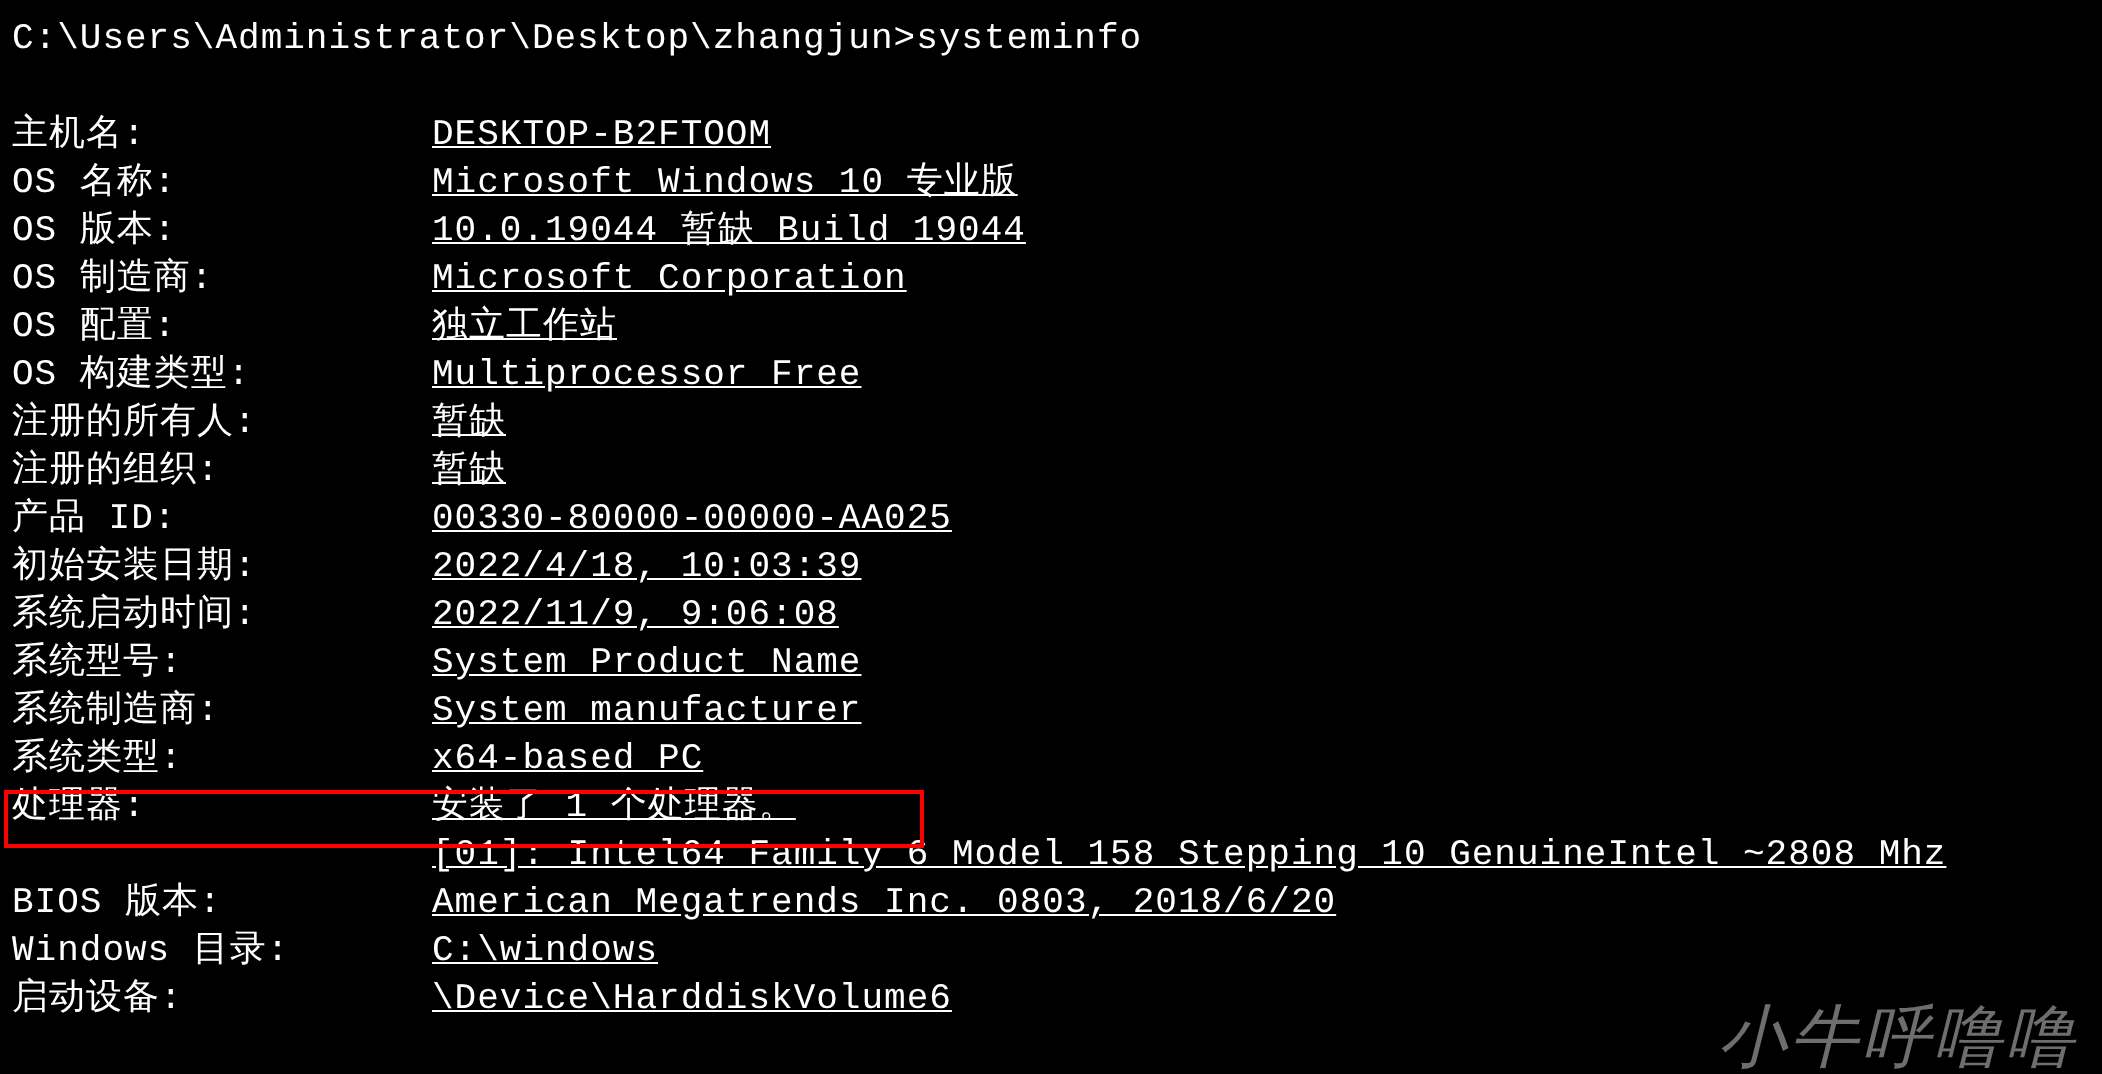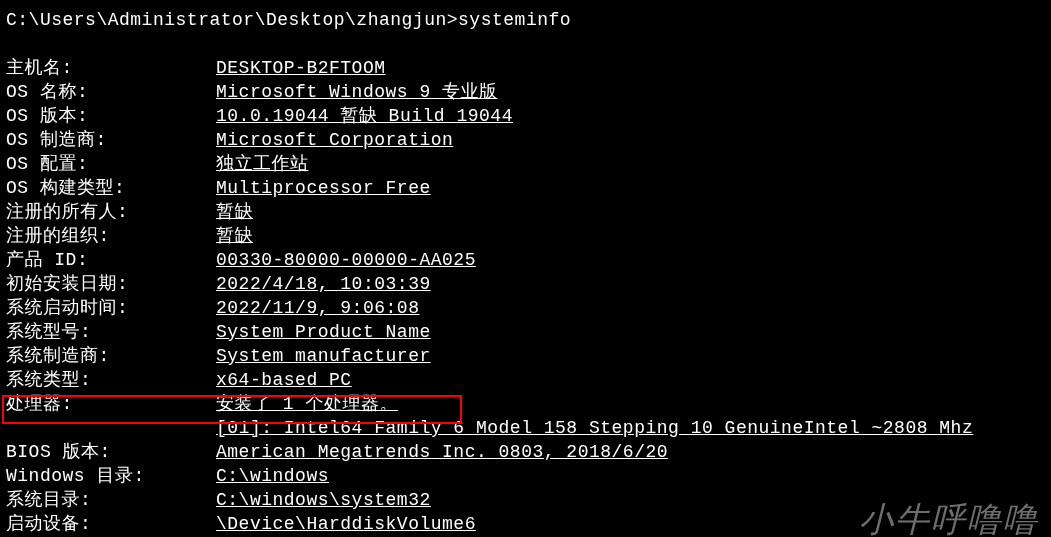--- a/index.html
+++ b/index.html
@@ -58,36 +58,35 @@
   </style>
 </head>
 <body>
 
 <div class="prompt-line">
   <span>C:\Users\Administrator\Desktop\zhangjun&gt;systeminfo</span>
 </div>
 
 <div id="info-container">
     <div class="info-row"><span class="label-col">主机名:</span><span class="value-col">DESKTOP-B2FTOOM</span></div>
-    <div class="info-row"><span class="label-col">OS 名称:</span><span class="value-col">Microsoft Windows 9 专业版</span></div>
+    <div class="info-row"><span class="label-col">OS 名称:</span><span class="value-col">Microsoft Windows 10 专业版</span></div>
     <div class="info-row"><span class="label-col">OS 版本:</span><span class="value-col">10.0.19044 暂缺 Build 19044</span></div>
     <div class="info-row"><span class="label-col">OS 制造商:</span><span class="value-col">Microsoft Corporation</span></div>
     <div class="info-row"><span class="label-col">OS 配置:</span><span class="value-col">独立工作站</span></div>
     <div class="info-row"><span class="label-col">OS 构建类型:</span><span class="value-col">Multiprocessor Free</span></div>
     <div class="info-row"><span class="label-col">注册的所有人:</span><span class="value-col">暂缺</span></div>
     <div class="info-row"><span class="label-col">注册的组织:</span><span class="value-col">暂缺</span></div>
     <div class="info-row"><span class="label-col">产品 ID:</span><span class="value-col">00330-80000-00000-AA025</span></div>
     <div class="info-row"><span class="label-col">初始安装日期:</span><span class="value-col">2022/4/18, 10:03:39</span></div>
     <div class="info-row"><span class="label-col">系统启动时间:</span><span class="value-col">2022/11/9, 9:06:08</span></div>
     <div class="info-row"><span class="label-col">系统型号:</span><span class="value-col">System Product Name</span></div>
     <div class="info-row"><span class="label-col">系统制造商:</span><span class="value-col">System manufacturer</span></div>
     <div class="info-row"><span class="label-col">系统类型:</span><span class="value-col">x64-based PC</span></div>
     <div class="info-row"><span class="label-col">处理器:</span><span class="value-col">安装了 1 个处理器。</span></div>
     <div class="info-row"><span class="label-col"></span><span class="value-col">[01]: Intel64 Family 6 Model 158 Stepping 10 GenuineIntel ~2808 Mhz</span></div>
     <div class="info-row"><span class="label-col">BIOS 版本:</span><span class="value-col">American Megatrends Inc. 0803, 2018/6/20</span></div>
     <div class="info-row"><span class="label-col">Windows 目录:</span><span class="value-col">C:\windows</span></div>
-    <div class="info-row"><span class="label-col">系统目录:</span><span class="value-col">C:\windows\system32</span></div>
     <div class="info-row"><span class="label-col">启动设备:</span><span class="value-col">\Device\HarddiskVolume6</span></div>
   </div>
 
 <div class="highlight-box"></div>
 
 <div class="watermark">小牛呼噜噜</div>
 
 </body></html>

